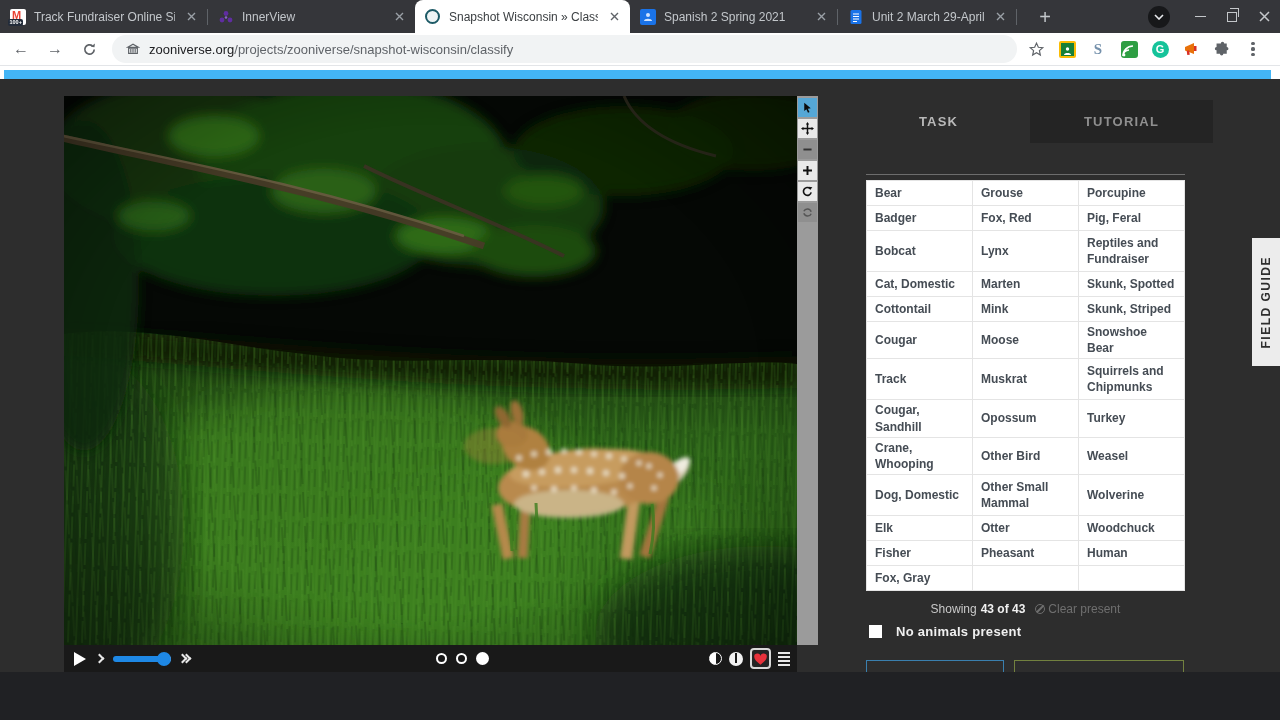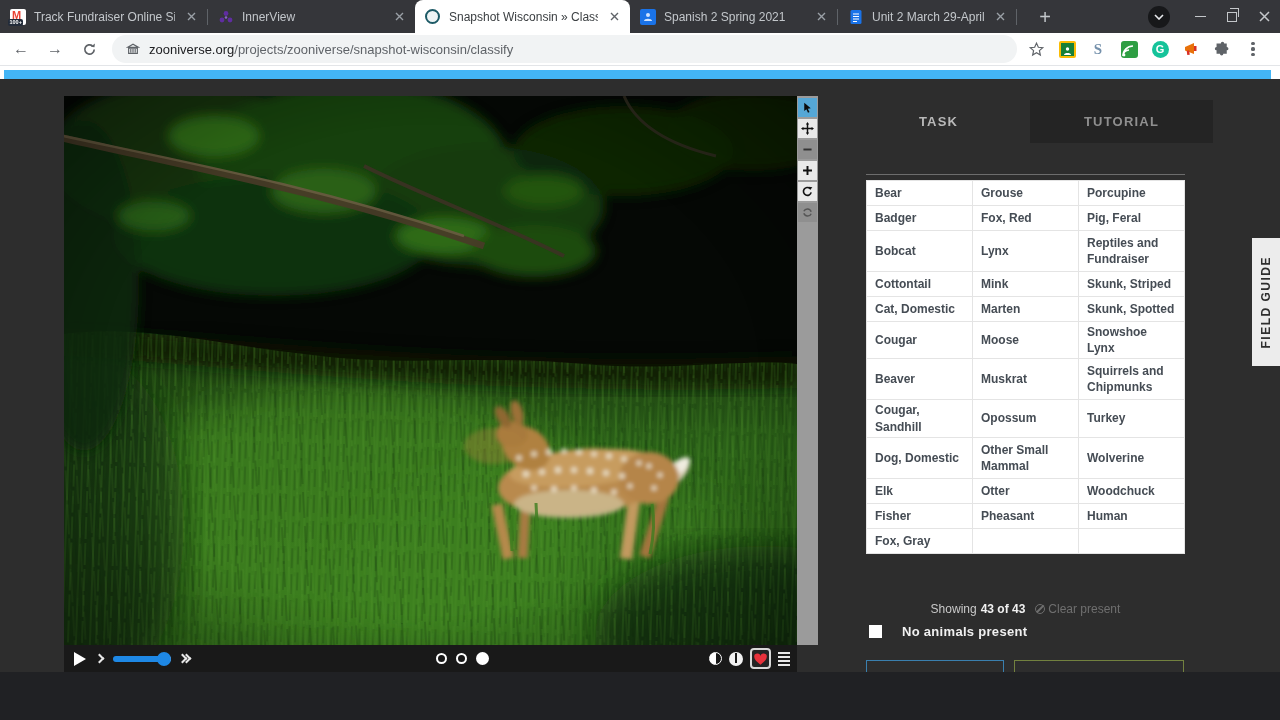--- a/index.html
+++ b/index.html
@@ -99,21 +99,21 @@
   #speciestable { left:866px; top:101px; width:319px; background:#fff; border-collapse:collapse; table-layout:fixed; }
   #speciestable td { border:1px solid #e4e4e4; font-size:12px; font-weight:600; color:#454c54; padding:2px 8px; vertical-align:middle; height:25px; line-height:1.35; }
   #speciestable tr.tall td { height:41px; }
 
   #showingline { left:866px; top:523px; width:319px; text-align:center; font-size:12px; color:#c9c9c9; display:flex; justify-content:center; align-items:center; gap:4px; }
   #showingline .cnt { font-weight:bold; color:#f0f0f0; }
   #showingline .clear { color:#6f6f6f; display:flex; align-items:center; gap:3px; margin-left:6px; }
   .slash-circle { width:10px; height:10px; border:1.5px solid #6f6f6f; border-radius:50%; position:relative; }
   .slash-circle::after { content:""; position:absolute; left:-1px; top:3.2px; width:10px; height:1.5px; background:#6f6f6f; transform:rotate(-45deg); }
 
-  #noanimals { left:869px; top:545px; display:flex; align-items:center; gap:20px; }
+  #noanimals { left:869px; top:545px; display:flex; align-items:center; gap:14px; }
   #noanimals .box { width:13px; height:13px; background:#fff; }
   #noanimals .lbl { font-size:13px; font-weight:bold; color:#f0f0f0; letter-spacing:.3px; }
 
   .bottombtn { top:581px; height:34px; background:#2d2d2d; }
   #btn-blue { left:866px; width:138px; border:1px solid #3a7fae; }
   #btn-olive { left:1014px; width:170px; border:1px solid #72813f; }
 
   #fieldguide { left:1252px; top:159px; width:28px; height:128px; background:#ececec; display:flex; align-items:center; justify-content:center; }
   #fieldguide span { writing-mode:vertical-rl; transform:rotate(180deg); font-size:12px; font-weight:bold; letter-spacing:1.5px; color:#2e2e2e; }
 
@@ -487,43 +487,48 @@
             <td>Badger</td>
             <td>Fox, Red</td>
             <td>Pig, Feral</td>
           </tr>
       <tr class="tall">
             <td>Bobcat</td>
             <td>Lynx</td>
             <td>Reptiles and Fundraiser</td>
           </tr>
       <tr>
+            <td>Cat, Domestic</td>
+            <td>Marten</td>
+            <td>Skunk, Spotted</td>
+          </tr>
+      <tr>
             <td>Cottontail</td>
             <td>Mink</td>
             <td>Skunk, Striped</td>
           </tr>
       <tr>
-            <td>Cat, Domestic</td>
-            <td>Marten</td>
-            <td>Skunk, Spotted</td>
-          </tr>
-      <tr>
             <td>Cougar</td>
             <td>Moose</td>
-            <td>Snowshoe Lynx</td>
+            <td>Snowshoe Bear</td>
           </tr>
       <tr class="tall">
-            <td>Beaver</td>
+            <td>Track</td>
             <td>Muskrat</td>
             <td>Squirrels and Chipmunks</td>
           </tr>
       <tr>
             <td>Cougar, Sandhill</td>
             <td>Opossum</td>
             <td>Turkey</td>
+          </tr>
+      <tr>
+            <td>Crane, Whooping</td>
+            <td>Other Bird</td>
+            <td>Weasel</td>
           </tr>
       <tr class="tall">
             <td>Dog, Domestic</td>
             <td>Other Small Mammal</td>
             <td>Wolverine</td>
           </tr>
       <tr>
             <td>Elk</td>
             <td>Otter</td>
             <td>Woodchuck</td>

